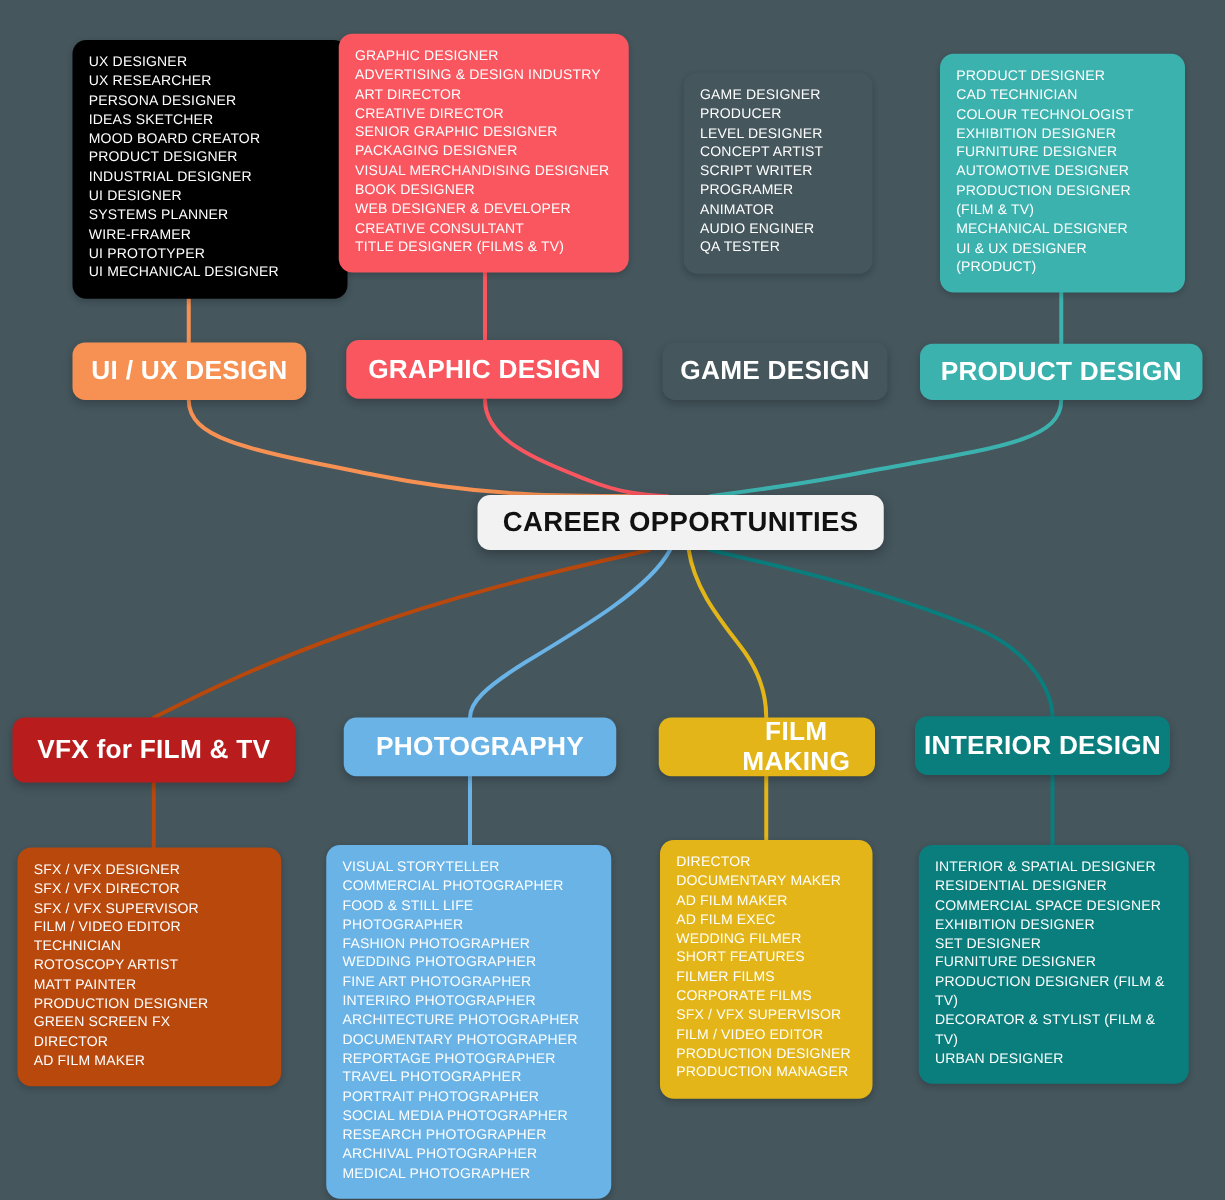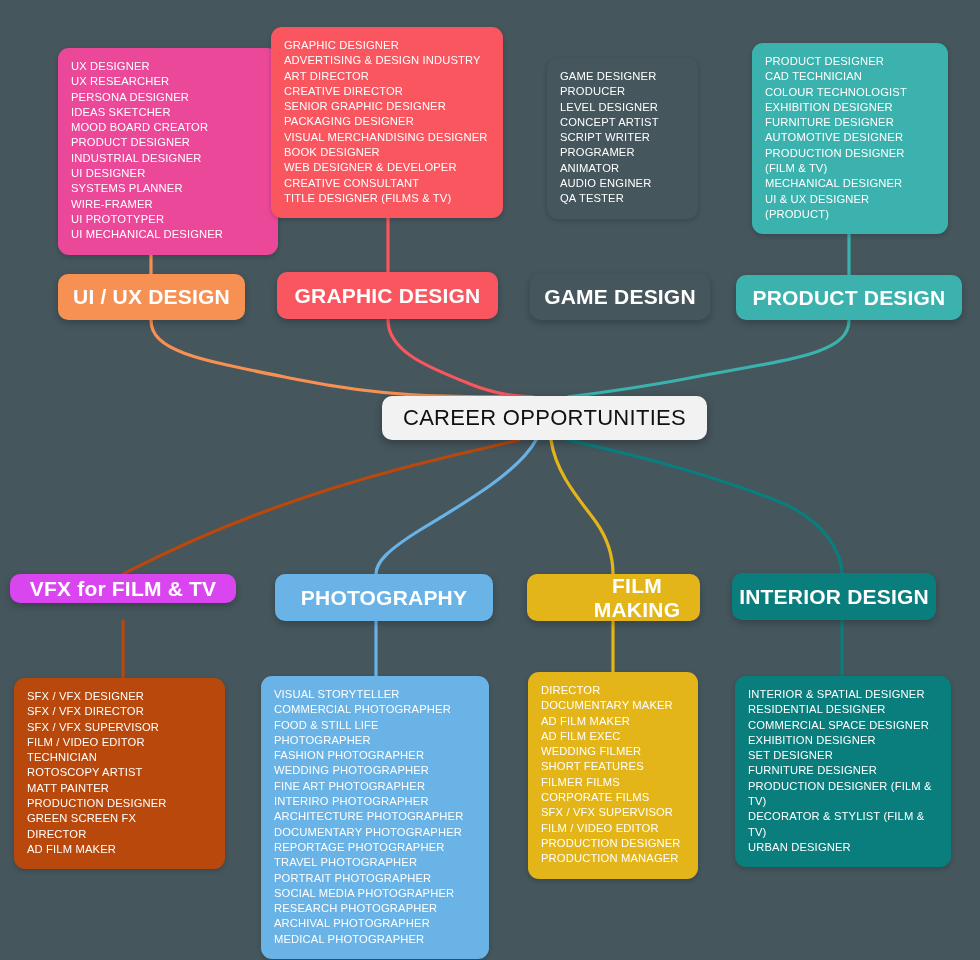--- a/index.html
+++ b/index.html
@@ -55,21 +55,21 @@
     justify-content: center;
     text-align: center;
     box-shadow: 0 3px 7px rgba(0,0,0,0.22);
   }
   
   #center-node {
     background: #f2f2f2;
     color: #111111;
     border-radius: 10px;
     font-size: 22px;
-    font-weight: normal;
+    font-weight: bold;
     letter-spacing: 0.3px;
     display: flex;
     align-items: center;
     justify-content: center;
     box-shadow: 0 3px 9px rgba(0,0,0,0.3);
     z-index: 5;
   }
 </style>
 </head>
 <body>
@@ -94,21 +94,21 @@
       <path d="M620,320 C620,352 600,366 580,380 C566,390 556,395 551,397" stroke="#b martins"></path>
       <path d="M849,320 C849,352 800,358 700,376 C640,388 590,394 568,397" stroke="#3cb2ae"></path>
 
       <path d="M519,440 C470,452 380,470 280,506 C190,538 140,566 123,574" stroke="#b9480d"></path>
       <path d="M536,440 C520,470 470,500 420,530 C388,550 376,562 376,574" stroke="#69b3e7"></path>
       <path d="M551,440 C556,474 580,500 596,522 C610,542 613,560 613,574" stroke="#e3b518"></path>
       <path d="M568,440 C620,452 700,470 780,502 C828,522 842,556 842,574" stroke="#0a7d7d"></path>
     </g>
   </svg>
 
-  <div class="node detail" style="left: 58px; top: 32px; width: 220px; background-color: #ec4899; margin-top: 16px;">
+  <div class="node detail" style="left: 58px; top: 32px; width: 220px; background-color: #000000;">
     <div class="row">UX DESIGNER</div>
     <div class="row">UX RESEARCHER</div>
     <div class="row">PERSONA DESIGNER</div>
     <div class="row">IDEAS SKETCHER</div>
     <div class="row">MOOD BOARD CREATOR</div>
     <div class="row">PRODUCT DESIGNER</div>
     <div class="row">INDUSTRIAL DESIGNER</div>
     <div class="row">UI DESIGNER</div>
     <div class="row">SYSTEMS PLANNER</div>
     <div class="row">WIRE-FRAMER</div>
@@ -164,21 +164,21 @@
     <span>GAME DESIGN</span>
   </div>
   <div class="node pill" style="left: 736px; top: 275px; width: 226px; height: 45px; background-color: rgb(60, 178, 174);">
     <span>PRODUCT DESIGN</span>
   </div>
 
   <div class="node" id="center-node" style="left: 382px; top: 396px; width: 325px; height: 44px; background: rgb(242, 242, 242); color: rgb(17, 17, 17);">
     <span>CAREER OPPORTUNITIES</span>
   </div>
 
-  <div class="node pill" style="left: 10px; top: 574px; width: 226px; height: 29px; background-color: #d946ef;">
+  <div class="node pill" style="left: 10px; top: 574px; width: 226px; height: 52px; background-color: #b91c1c;">
     <span>VFX for FILM &amp; TV</span>
   </div>
   <div class="node pill" style="left: 275px; top: 574px; width: 218px; height: 47px; background-color: rgb(105, 179, 231);">
     <span>PHOTOGRAPHY</span>
   </div>
   <div class="node pill" style="left: 527px; top: 574px; width: 173px; height: 47px; background-color: rgb(227, 181, 24); padding-left: 47px;">
     <span>FILM MAKING</span>
   </div>
   <div class="node pill" style="left: 732px; top: 573px; width: 204px; height: 47px; background-color: rgb(10, 125, 125);">
     <span>INTERIOR DESIGN</span>

